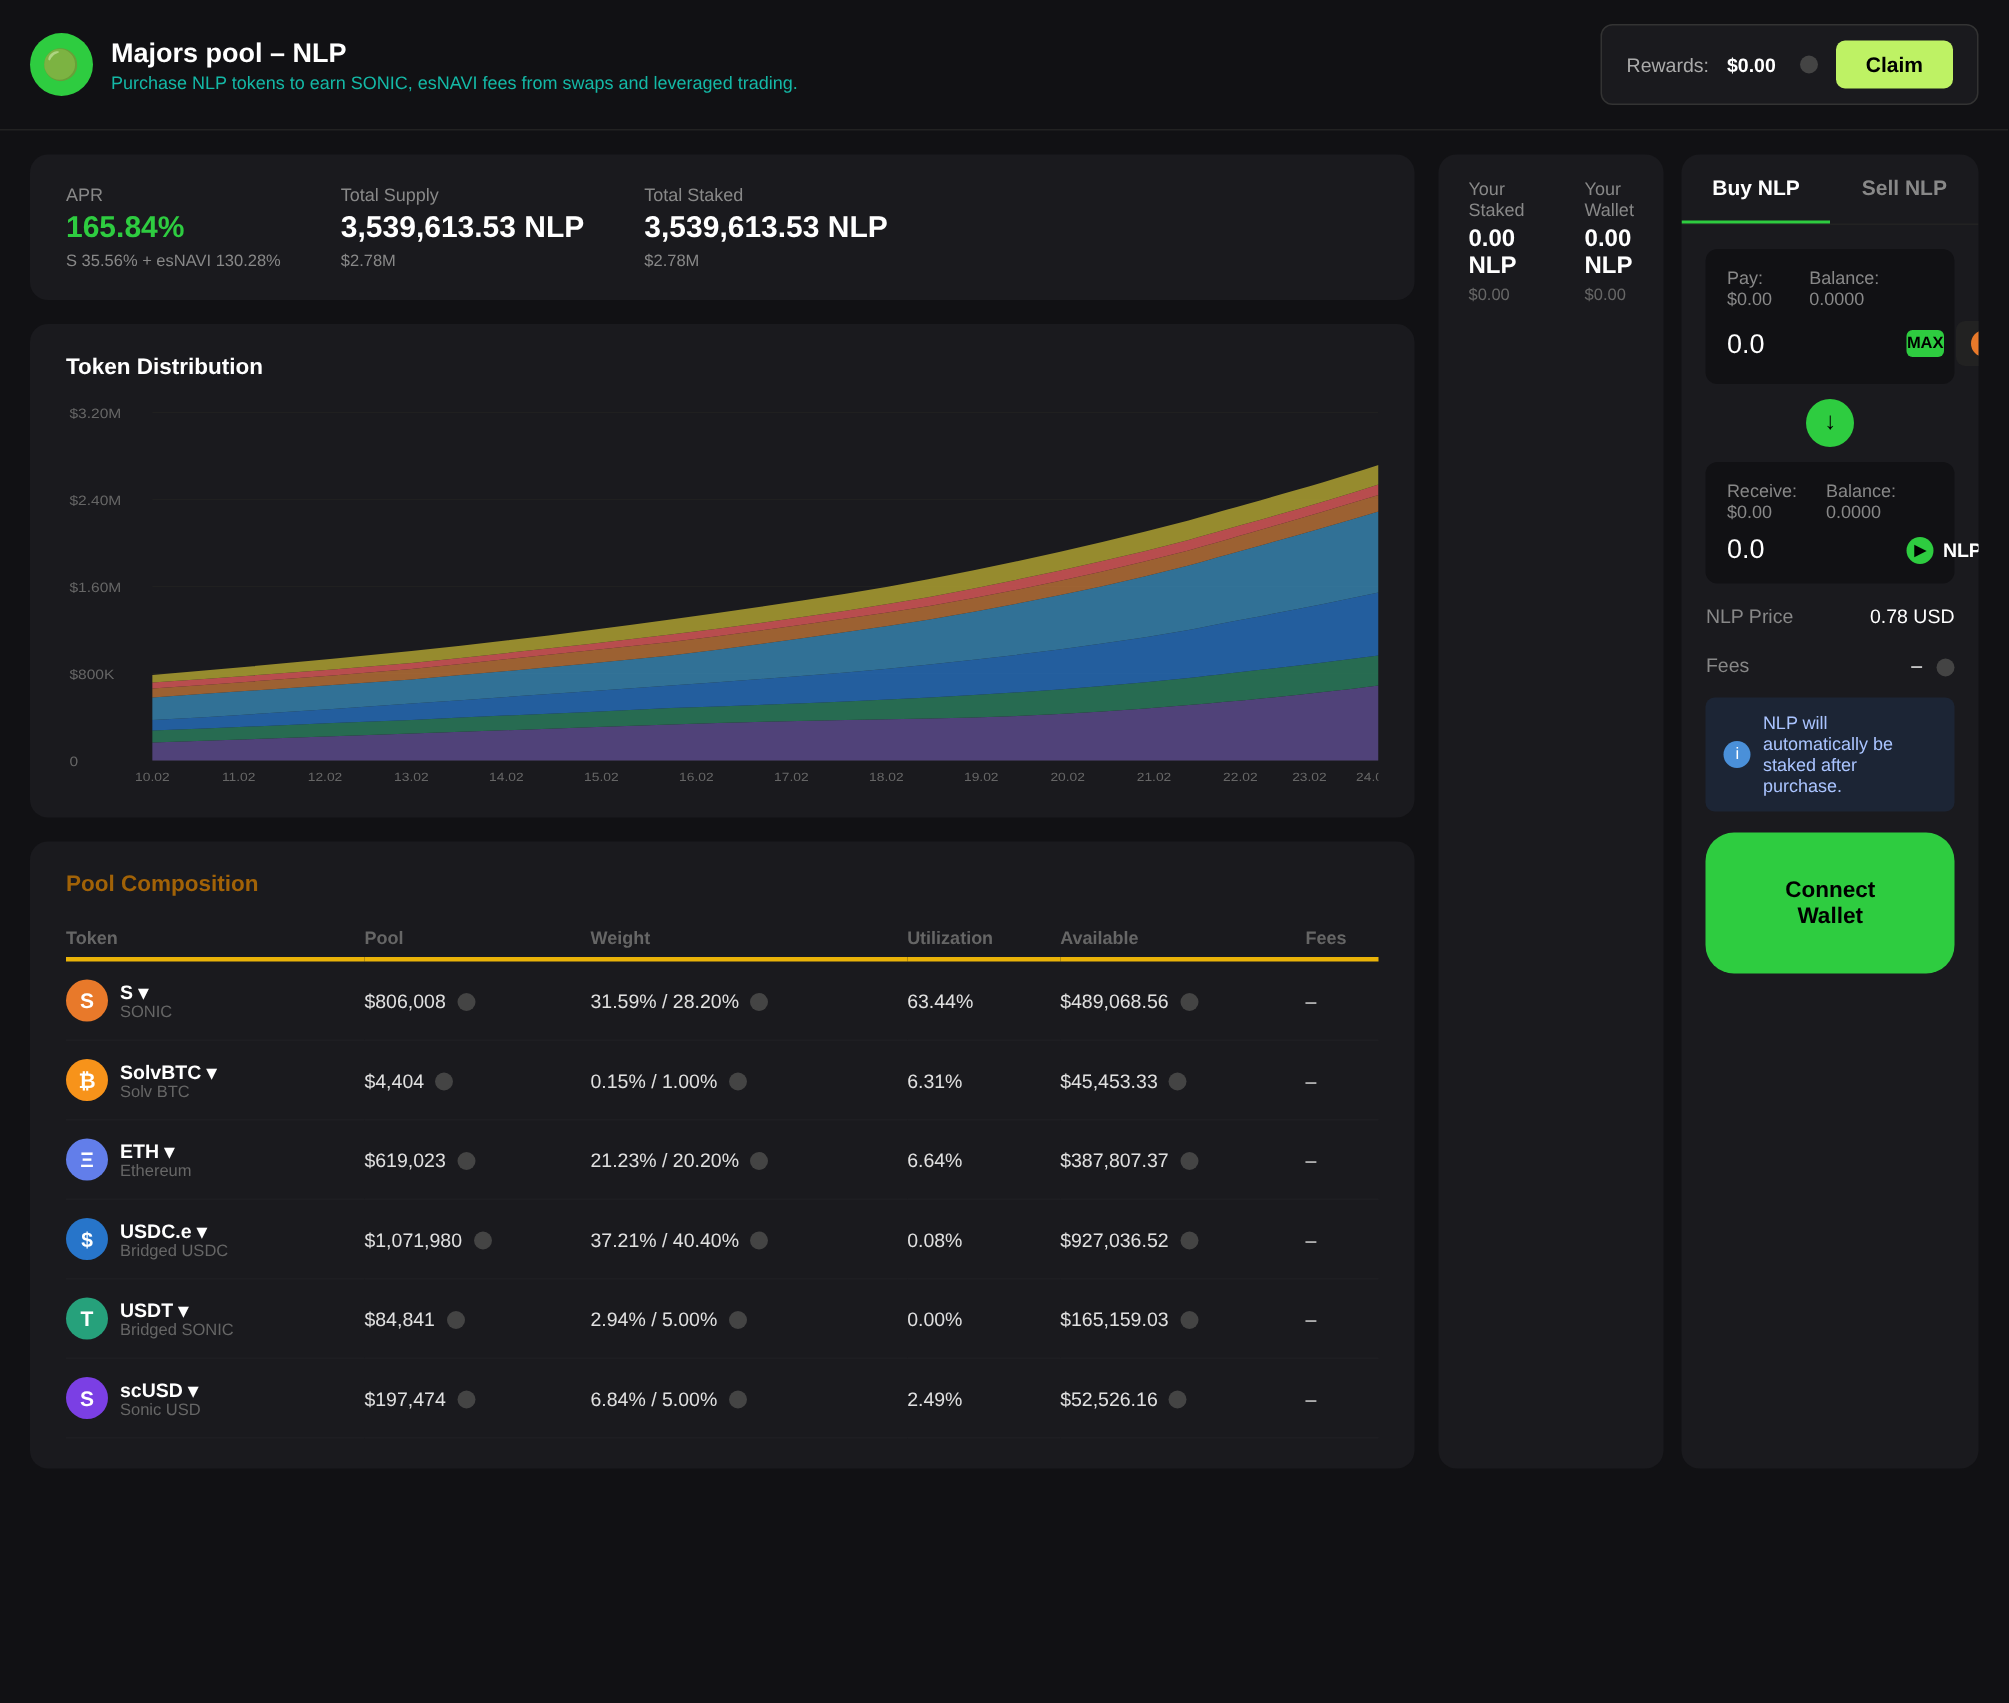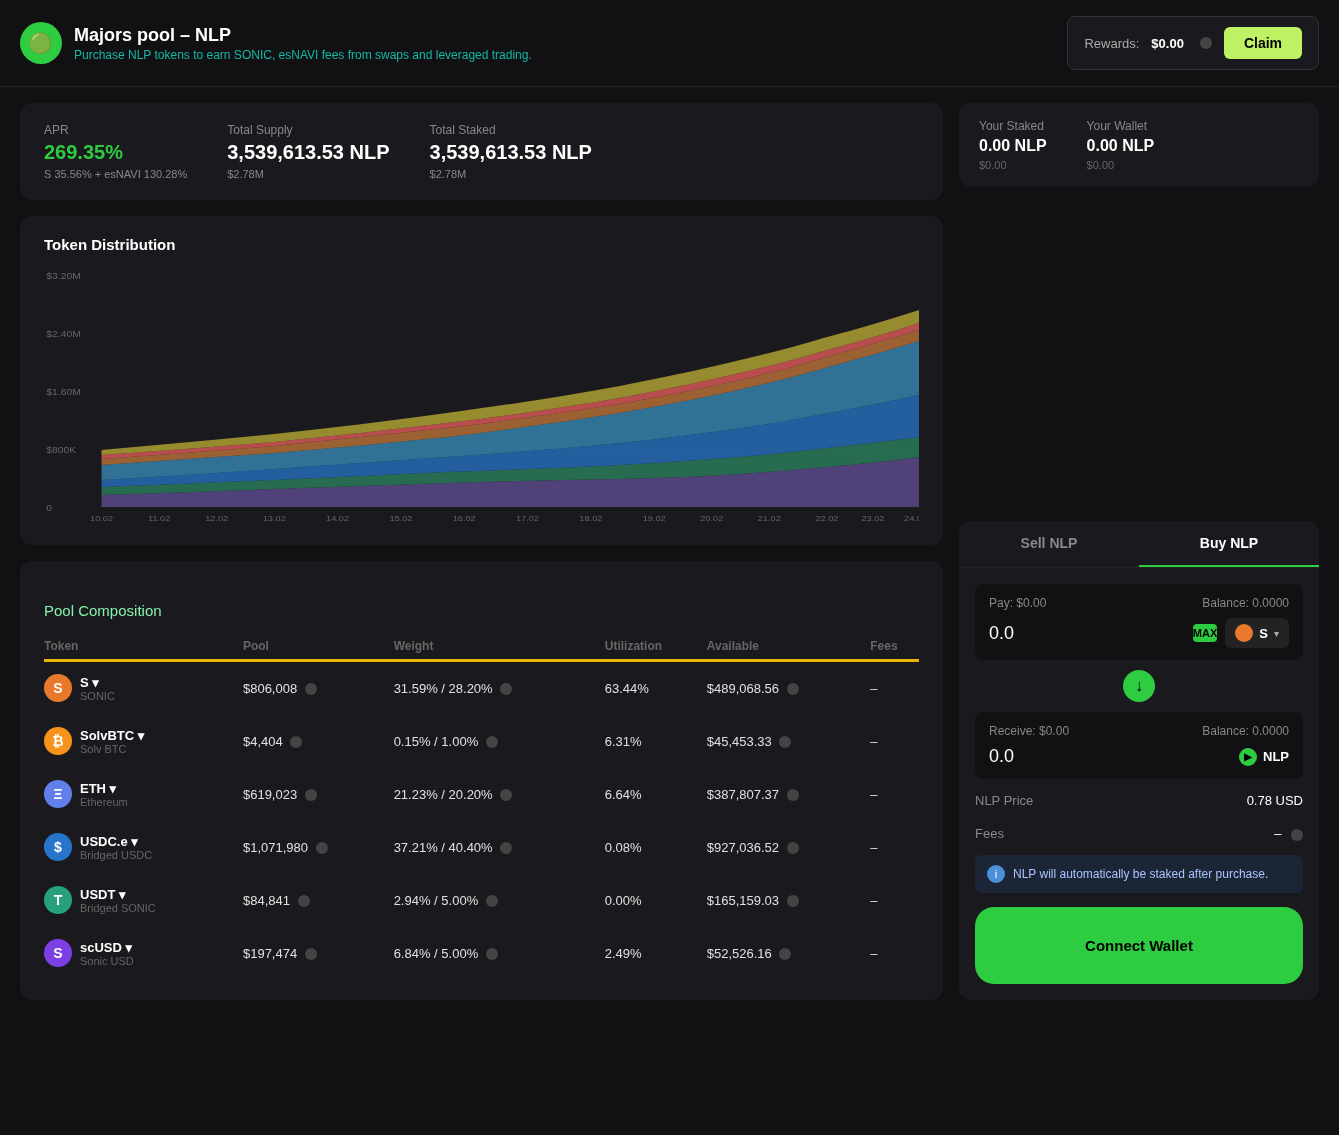--- a/index.html
+++ b/index.html
@@ -46,21 +46,21 @@
       font-weight: 700;
       cursor: pointer;
       font-size: 14px;
     }
     .main-layout {
       display: flex;
       gap: 16px;
       padding: 16px 20px;
     }
     .left-col { flex: 1; display: flex; flex-direction: column; gap: 16px; }
-    .right-col { width: 360px; display: flex; flex-direction: column; gap: 12px; justify-content: space-between; }
+    .right-col { width: 360px; display: flex; gap: 12px; }
 
     .stats-card {
       background: #1a1a1e;
       border-radius: 12px;
       padding: 20px 24px;
       display: flex;
       gap: 40px;
     }
     .stat-item { display: flex; flex-direction: column; gap: 4px; }
     .stat-label { color: #888; font-size: 12px; }
@@ -75,21 +75,21 @@
     }
     .chart-title { font-size: 15px; font-weight: 600; color: #fff; margin-bottom: 12px; }
     .chart-area { position: relative; height: 260px; }
     .chart-svg { width: 100%; height: 100%; }
 
     .pool-card {
       background: #1a1a1e;
       border-radius: 12px;
       padding: 20px 24px;
     }
-    .pool-title { font-size: 15px; font-weight: 400; color: #86efac; margin-bottom: 14px; margin-top: 21px; }
+    .pool-title { font-size: 15px; font-weight: 700; color: #a16207; margin-bottom: 14px; }
     .pool-table { width: 100%; border-collapse: collapse; }
     .pool-table th {
       text-align: left;
       color: #666;
       font-size: 12px;
       padding: 6px 0;
       border-bottom: 3px solid #eab308;
     }
     .pool-table td {
       padding: 12px 0;
@@ -274,21 +274,21 @@
     <button class="claim-btn">Claim</button>
   </div>
 </div>
 
 <div class="main-layout">
   <div class="left-col">
 
     <div class="stats-card">
       <div class="stat-item">
         <div class="stat-label">APR</div>
-        <div class="stat-value green">269.35%</div>
+        <div class="stat-value green">165.84%</div>
         <div class="stat-sub">S 35.56% + esNAVI 130.28%</div>
       </div>
       <div class="stat-item">
         <div class="stat-label">Total Supply</div>
         <div class="stat-value">3,539,613.53 NLP</div>
         <div class="stat-sub">$2.78M</div>
       </div>
       <div class="stat-item">
         <div class="stat-label">Total Staked</div>
         <div class="stat-value">3,539,613.53 NLP</div>
@@ -472,22 +472,22 @@
       </div>
       <div class="your-stat">
         <div class="your-stat-label">Your Wallet</div>
         <div class="your-stat-value">0.00 NLP</div>
         <div class="your-stat-sub">$0.00</div>
       </div>
     </div>
 
     <div class="buy-sell-card">
       <div class="tabs-row">
+        <div class="tab active">Buy NLP</div>
         <div class="tab">Sell NLP</div>
-        <div class="tab active">Buy NLP</div>
       </div>
       <div class="buy-sell-body">
 
         <div class="input-box">
           <div class="input-box-header">
             <span>Pay: $0.00</span>
             <span>Balance: 0.0000</span>
           </div>
           <div class="input-row">
             <input class="amount-input" type="text" value="0.0" style="">

